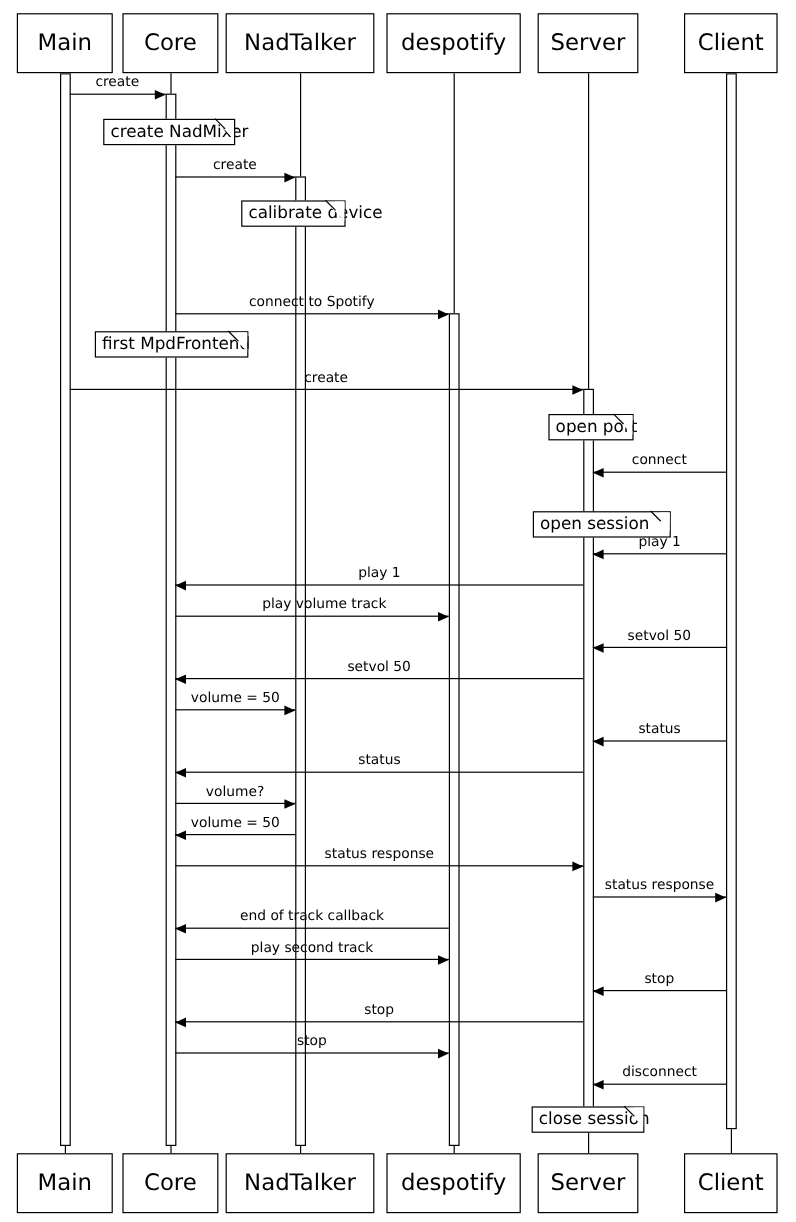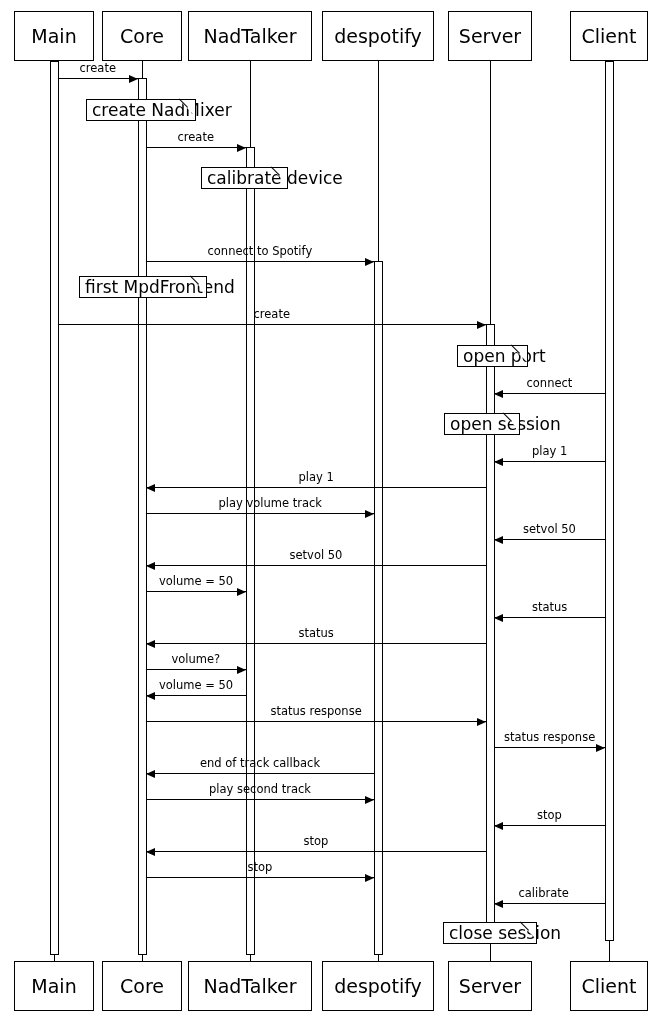--- a/index.html
+++ b/index.html
@@ -66,21 +66,21 @@
   .arrow-left {
     border-top: 4px solid transparent;
     border-bottom: 4px solid transparent;
     border-right: 9px solid #000000;
   }
   .note {
     position: absolute;
     box-sizing: border-box;
     border: 1px solid #000000;
     background: #ffffff;
-    font-size: 17px;
+    font-size: 14px;
     color: #000000;
     padding: 3px 6px 3px 5px;
     white-space: nowrap;
     font-family: "DejaVu Sans", sans-serif;
     line-height: 14px;
   }
   .note .fold {
     position: absolute;
     top: 0;
     right: 0;
@@ -179,34 +179,34 @@
     <div class="arrow-head arrow-left" style="top: 821.5px; left: 494px;"></div>
     <div class="msg-label" style="top: 808px; left: 537px; visibility: visible;">stop</div>
     <div class="msg-line" style="left: 146px; top: 851px; width: 340px;"></div>
     <div class="arrow-head arrow-left" style="top: 847.5px; left: 146px;"></div>
     <div class="msg-label" style="top: 834px; left: 303.5px; visibility: visible;">stop</div>
     <div class="msg-line" style="left: 146px; top: 877px; width: 228px;"></div>
     <div class="arrow-head arrow-right" style="top: 873.5px; left: 365px;"></div>
     <div class="msg-label" style="top: 860px; left: 247.5px; visibility: visible;">stop</div>
     <div class="msg-line" style="left: 494px; top: 903px; width: 111px;"></div>
     <div class="arrow-head arrow-left" style="top: 899.5px; left: 494px;"></div>
-    <div class="msg-label" style="top: 886px; left: 518.5px; visibility: visible;">calibrate</div>
+    <div class="msg-label" style="top: 886px; left: 518.5px; visibility: visible;">disconnect</div>
     <div class="note" style="left: 86px; top: 99px; width: 110px;"><span>create NadMixer</span><div class="fold">
         <div class="fold-line"></div>
       </div></div>
     <div class="note" style="left: 201px; top: 167px; width: 87px;"><span>calibrate device</span><div class="fold">
         <div class="fold-line"></div>
       </div></div>
     <div class="note" style="left: 79px; top: 276px; width: 128px;"><span>first MpdFrontend</span><div class="fold">
         <div class="fold-line"></div>
       </div></div>
     <div class="note" style="left: 457px; top: 345px; width: 71px;"><span>open port</span><div class="fold">
         <div class="fold-line"></div>
       </div></div>
-    <div class="note" style="left: 444px; top: 413px; width: 76px;"><span>open session</span><div class="fold">
+    <div class="note" style="left: 444px; top: 426px; width: 115px;"><span>open session</span><div class="fold">
         <div class="fold-line"></div>
       </div></div>
     <div class="note" style="left: 443px; top: 922px; width: 94px;"><span>close session</span><div class="fold">
         <div class="fold-line"></div>
       </div></div>
     <div class="lifeline-box" style="left: 14px; top: 11px; width: 80px; height: 50px;">
       <span>Main</span>
     </div>
     <div class="lifeline-box" style="left: 14px; top: 961px; width: 80px; height: 50px;">
       <span>Main</span>

